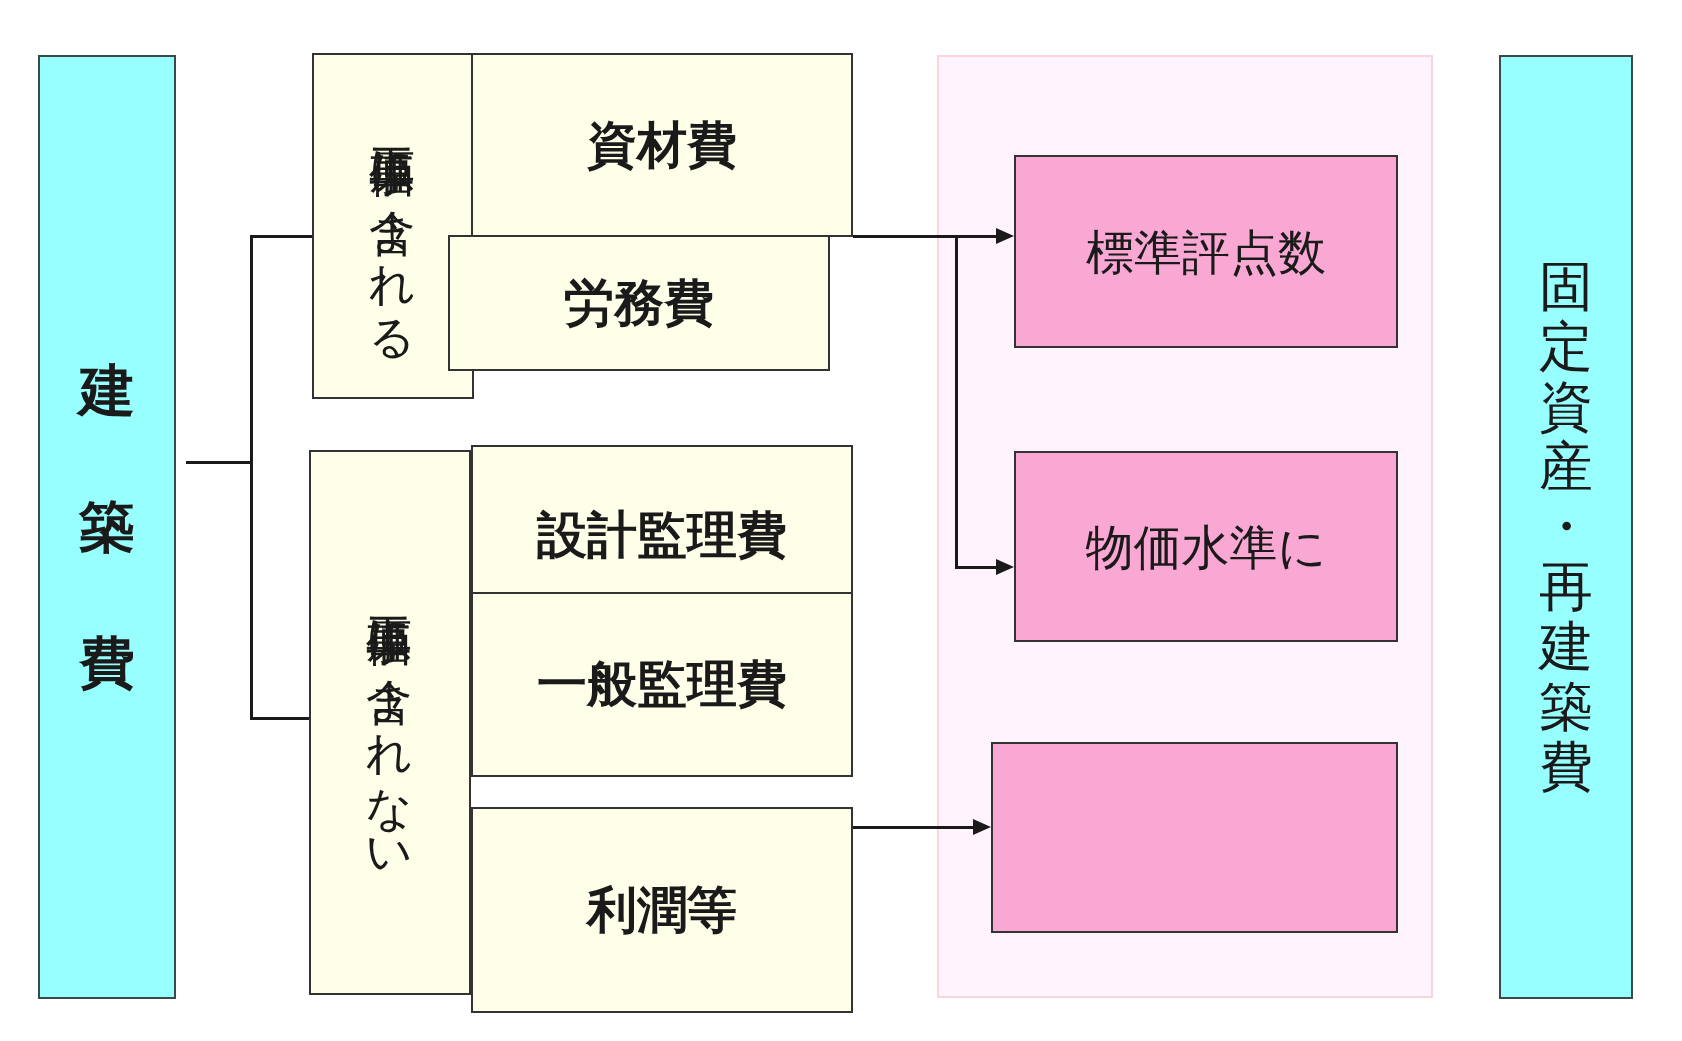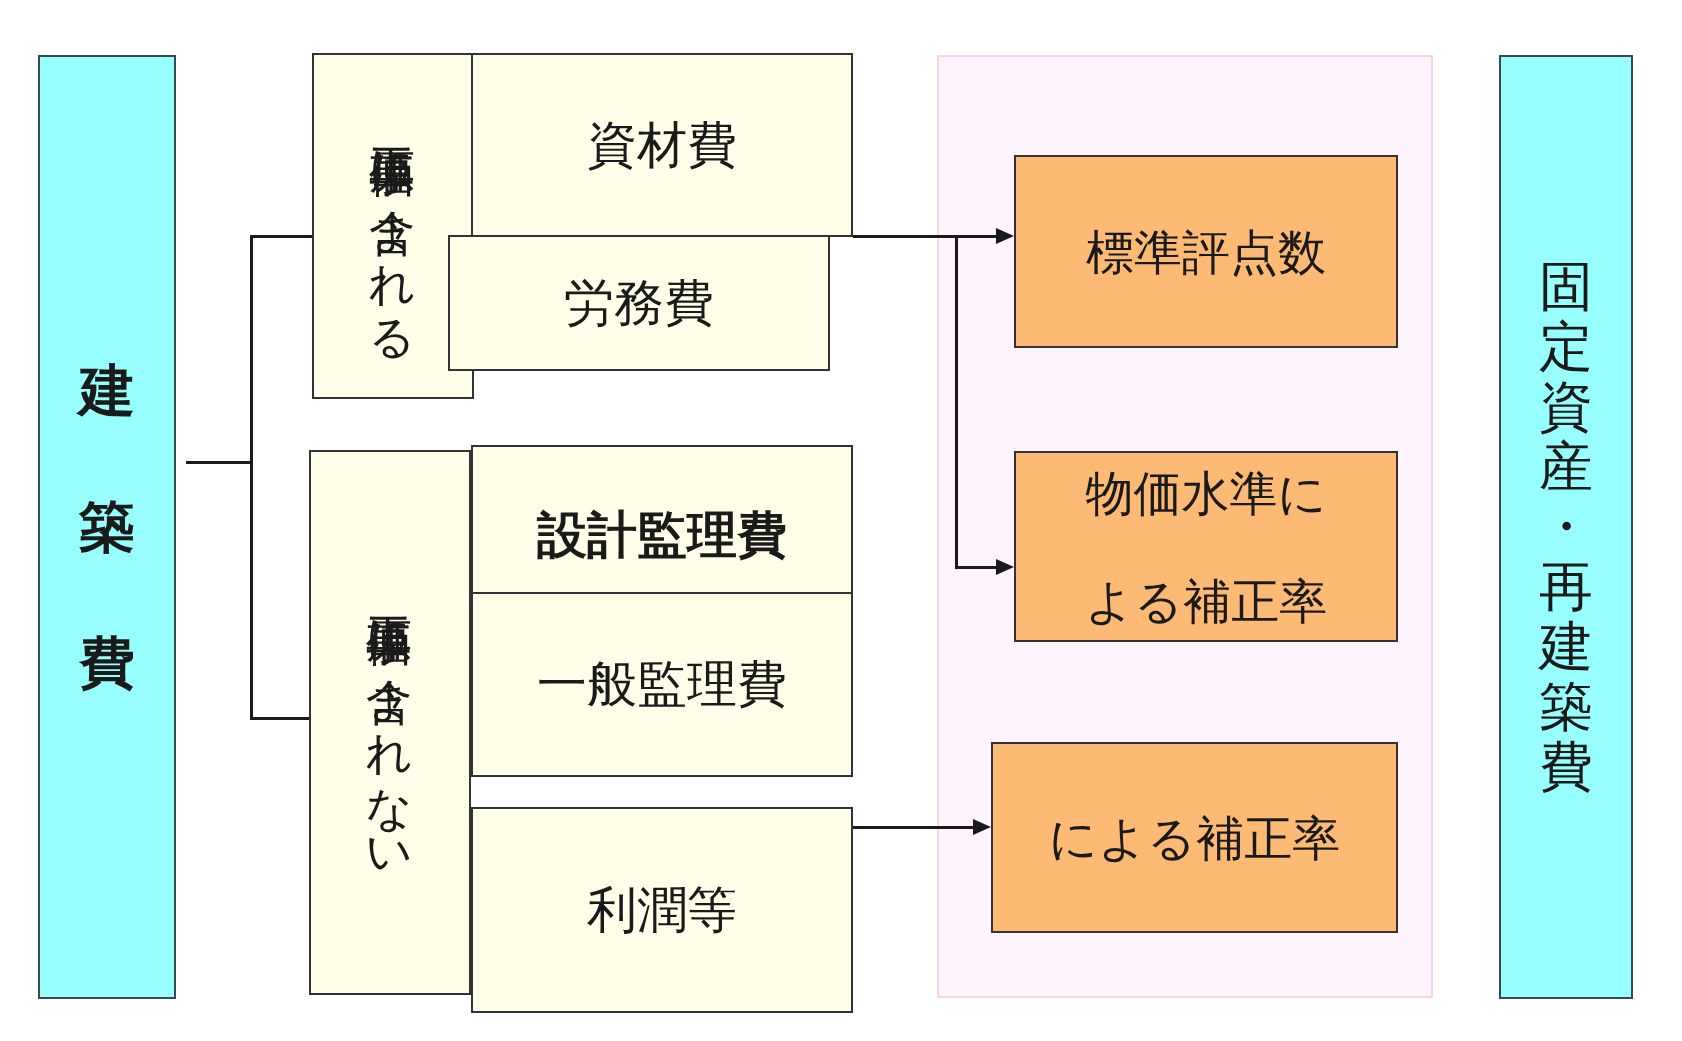--- a/index.html
+++ b/index.html
@@ -1,34 +1,34 @@
 <!DOCTYPE html>
 <html><head>
   <meta charset="utf-8">
   <style>
     html, body { margin: 0; padding: 0; background: #ffffff; }
     body { width: 1682px; height: 1041px; position: relative; overflow: hidden;
            font-family: "DejaVu Sans", sans-serif; color: #1a1a1a; }
     .abs { position: absolute; box-sizing: border-box; }
     .cyan { background: #98ffff; border: 2px solid #3a4a4a; }
     .cream { background: #fffee8; border: 2px solid #333; }
-    .pinkbox { background: #fdba74; border: 2px solid #333; }
+    .pinkbox { background: #f9a8d4; border: 2px solid #333; }
     .region { background: #fff4fd; border: 2px solid #f9d6dc; }
     .vtext { display: flex; flex-direction: column; align-items: center; justify-content: center; }
     .vtext span { display: block; line-height: 1; }
     .big-v { font-size: 56px; font-weight: bold; }
     .big-v span { margin: 40px 0; }
     .right-v { font-size: 54px; }
     .right-v span { margin: 3px 0; }
     .col-label { writing-mode: vertical-rl; text-orientation: upright;
                  font-size: 46px; line-height: 58px; letter-spacing: 2px;
                  display: flex; align-items: center; justify-content: center; }
     .cell { display: flex; align-items: center; justify-content: center;
             font-size: 50px; }
-    .cell.bold { font-weight: normal; }
+    .cell.bold { font-weight: bold; }
     .pbtext { display: flex; flex-direction: column; align-items: center; justify-content: center;
               font-size: 48px; line-height: 64px; }
     .line { position: absolute; background: #1a1a1a; }
     .arrowhead { position: absolute; width: 0; height: 0;
                  border-top: 8px solid transparent; border-bottom: 8px solid transparent;
                  border-left: 18px solid #1a1a1a; }
   </style>
 </head>
 <body>
 
@@ -61,24 +61,22 @@
 <div class="arrowhead" style="left:996px; top:559px;"></div>
 
 <div class="line" style="left:853px; top:826px; width:122px; height:3px;"></div>
 <div class="arrowhead" style="left:973px; top:819px;"></div>
 
 <div class="abs pinkbox pbtext" style="left:1014px; top:155px; width:384px; height:193px;">
   <span>標準評点数</span>
 </div>
 <div class="abs pinkbox pbtext" style="left:1014px; top:451px; width:384px; height:191px;gap:44px;">
   <span>物価水準に</span>
-  <span>よる補正率</span>
 </div>
 <div class="abs pinkbox pbtext" style="left:991px; top:742px; width:407px; height:191px;">
-  <span>による補正率</span>
 </div>
 
 <div class="abs cyan vtext right-v" style="left:1499px; top:55px; width:134px; height:944px;">
   <span>固</span>
   <span>定</span>
   <span>資</span>
   <span>産</span>
   <span>・</span>
   <span>再</span>
   <span>建</span>

